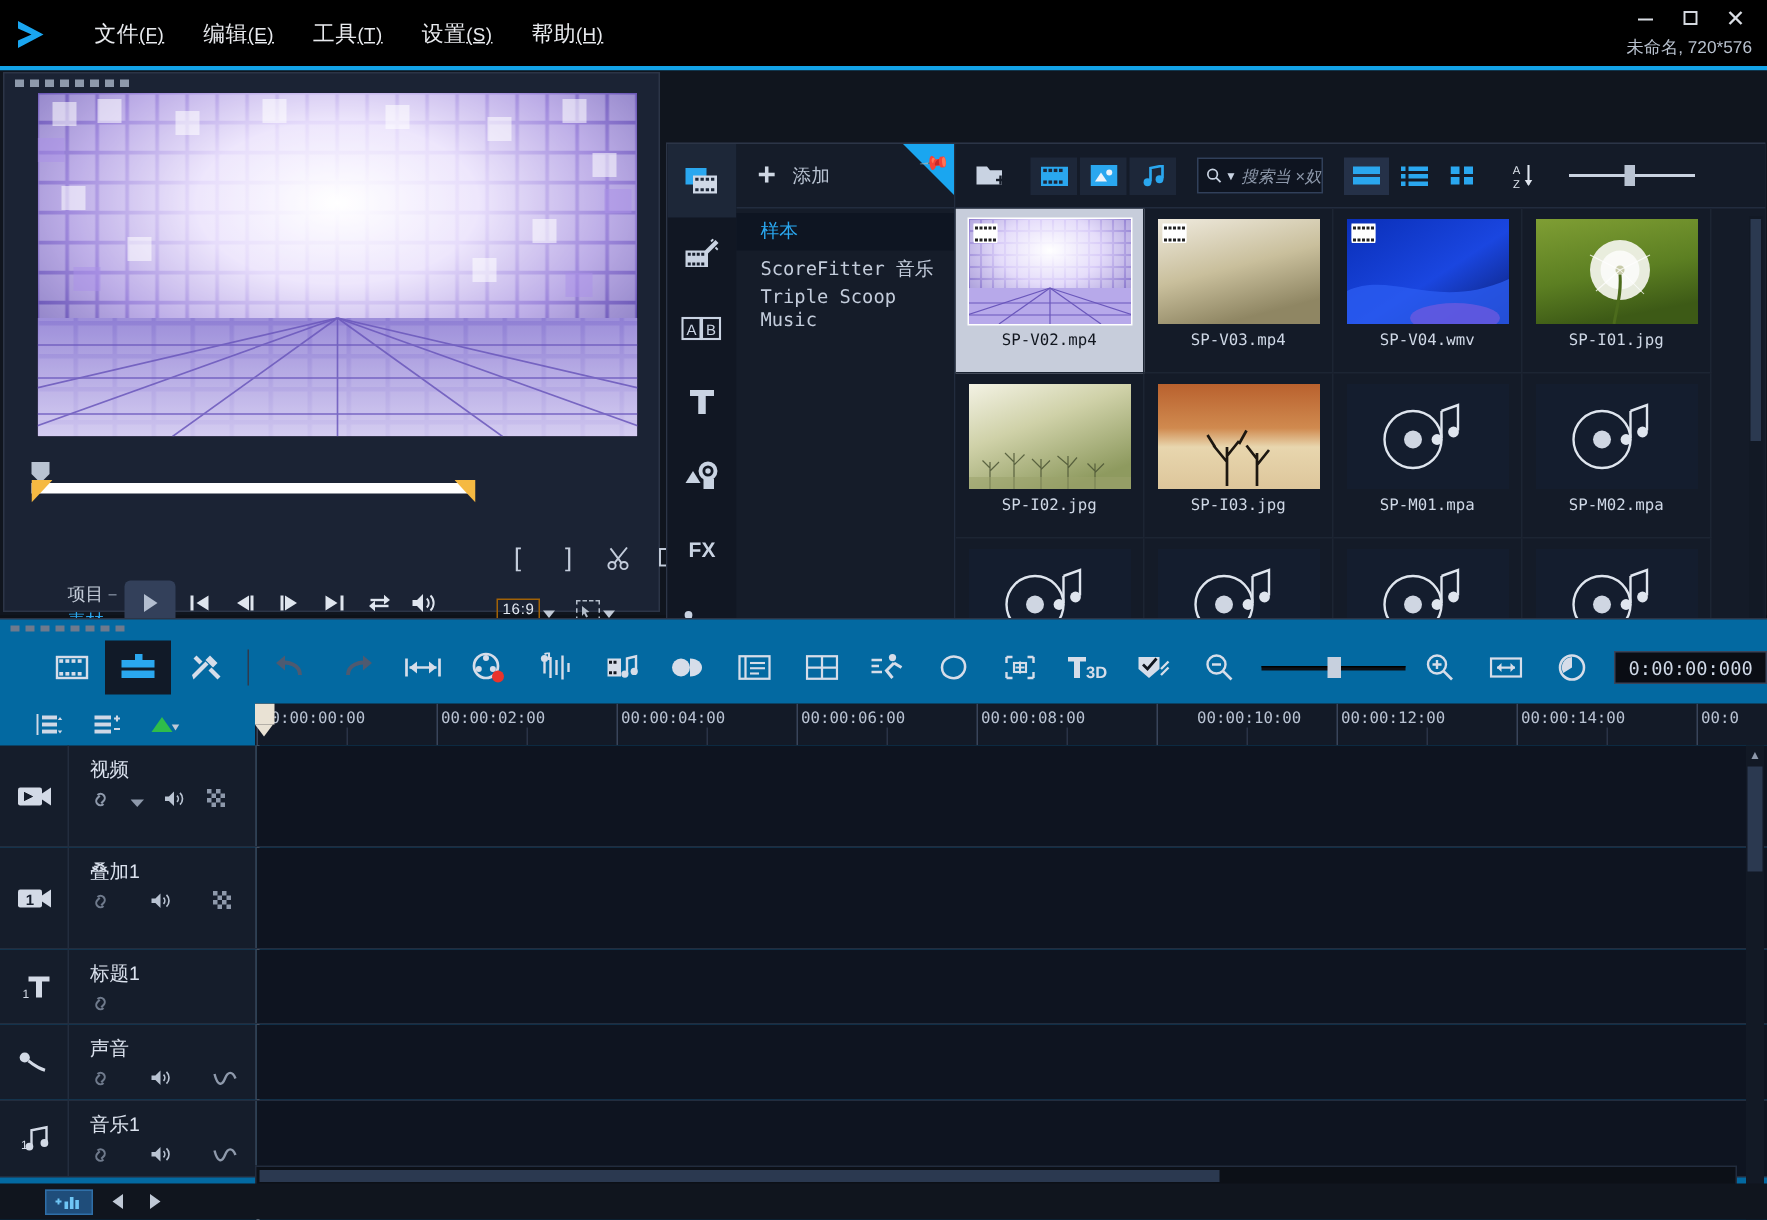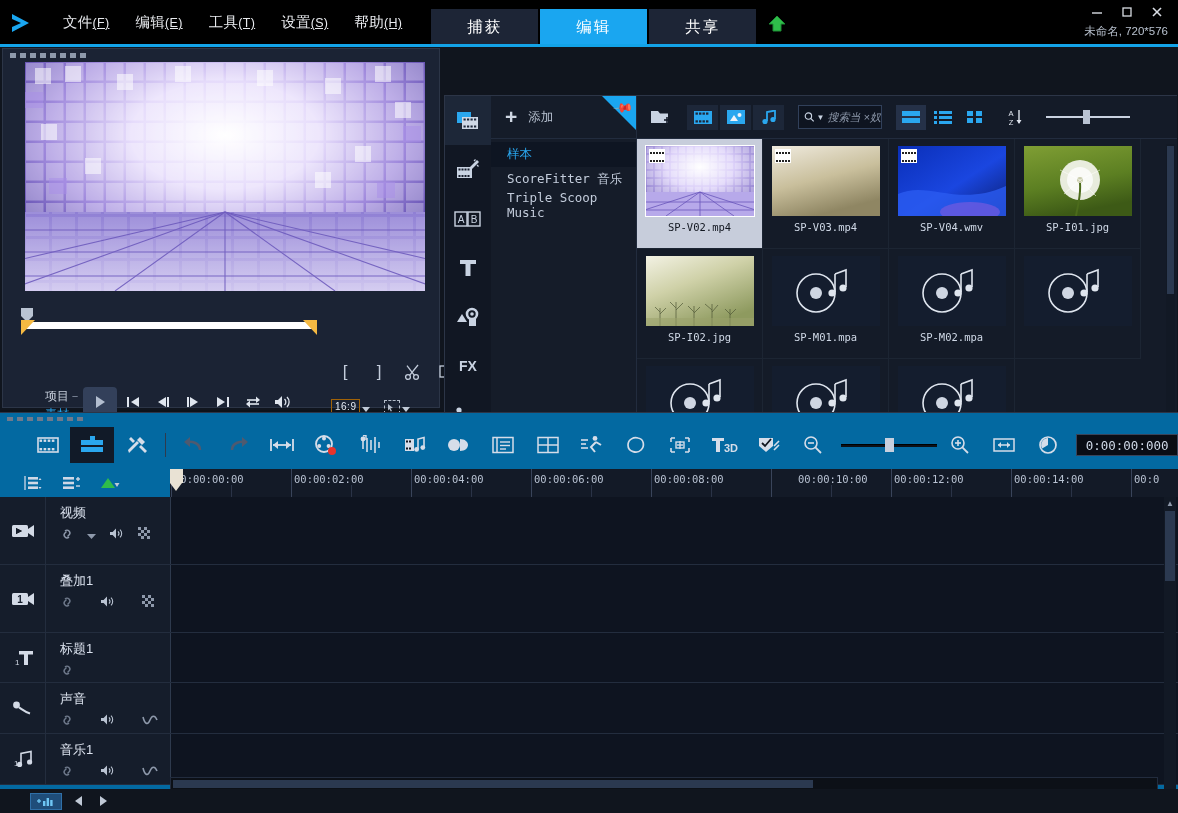--- a/index.html
+++ b/index.html
@@ -217,30 +217,20 @@
     </div>
 
     <div class="menubar">
       <div class="menu-item"><span>文件</span><span class="mn">(F)</span></div>
       <div class="menu-item"><span>编辑</span><span class="mn">(E)</span></div>
       <div class="menu-item"><span>工具</span><span class="mn">(T)</span></div>
       <div class="menu-item"><span>设置</span><span class="mn">(S)</span></div>
       <div class="menu-item"><span>帮助</span><span class="mn">(H)</span></div>
     </div>
 
-    <div class="steps">
-      <div class="step">捕获</div>
-      <div class="step active">编辑</div>
-      <div class="step">共享</div>
-      <div class="share-arrow">
-        <svg width="22" height="22" viewBox="0 0 22 22">
-            <path d="M11 3 L19 11 L15 11 L15 18 L7 18 L7 11 L3 11 Z" fill="#2fbd4a" stroke="#1d8c34" stroke-width="1"></path>
-          </svg>
-      </div>
-    </div>
 
     <div class="winctl">
       <div class="winbtns">
         <div class="wbtn">
           <svg width="12" height="12" viewBox="0 0 12 12">
               <line x1="1" y1="7" x2="11" y2="7" stroke="#d9dde4" stroke-width="1.4"></line>
             </svg>
         </div>
         <div class="wbtn">
           <svg width="12" height="12" viewBox="0 0 12 12">
@@ -800,20 +790,40 @@
                       <path d="M48 70 V50 M48 56 l-6 -6 M48 57 l6 -6"></path>
                       <path d="M66 70 V48 M66 54 l-7 -6 M66 56 l6 -7"></path>
                       <path d="M84 70 V53 M84 58 l-5 -5 M84 59 l6 -6"></path>
                     </g>
                     <rect x="0" y="62" width="108" height="8" fill="#9aa36b" opacity="0.55"></rect>
                   </svg>
               </div>
               <div class="cell-label">SP-I02.jpg</div>
             </div>
 
+            <div class="cell">
+              <div class="thumb">
+                <svg width="108" height="70" viewBox="0 0 108 70" preserveAspectRatio="none">
+                    <defs>
+                      <linearGradient id="g6" x1="0" y1="0" x2="0" y2="1">
+                        <stop offset="0%" stop-color="#b9612e"></stop>
+                        <stop offset="42%" stop-color="#d08a4f"></stop>
+                        <stop offset="60%" stop-color="#e8d6ae"></stop>
+                        <stop offset="100%" stop-color="#ddc69b"></stop>
+                      </linearGradient>
+                    </defs>
+                    <rect width="108" height="70" fill="url(#g6)"></rect>
+                    <g stroke="#1d1710" stroke-width="1.8" fill="none">
+                      <path d="M46 68 V42 M46 52 l-9 -11 M46 48 l8 -10 M38 42 l-5 -8 M54 40 l5 -9"></path>
+                      <path d="M66 68 V46 M66 54 l8 -10 M66 50 l-7 -9"></path>
+                    </g>
+                  </svg>
+              </div>
+              <div class="cell-label">SP-I03.jpg</div>
+            </div>
 
             <div class="cell">
               <div class="thumb">
                 <svg width="108" height="70" viewBox="0 0 108 70">
                     <rect width="108" height="70" fill="#141d2e"></rect>
                     <circle cx="44" cy="37" r="19" fill="none" stroke="#dfe5ee" stroke-width="1.6"></circle>
                     <circle cx="44" cy="37" r="6" fill="#cfd6e2"></circle>
                     <path d="M63 18 V36 " stroke="#dfe5ee" stroke-width="1.6" fill="none"></path>
                     <path d="M63 18 L74 14 V31" stroke="#dfe5ee" stroke-width="1.6" fill="none"></path>
                     <circle cx="60" cy="37" r="3.6" fill="#dfe5ee"></circle>

